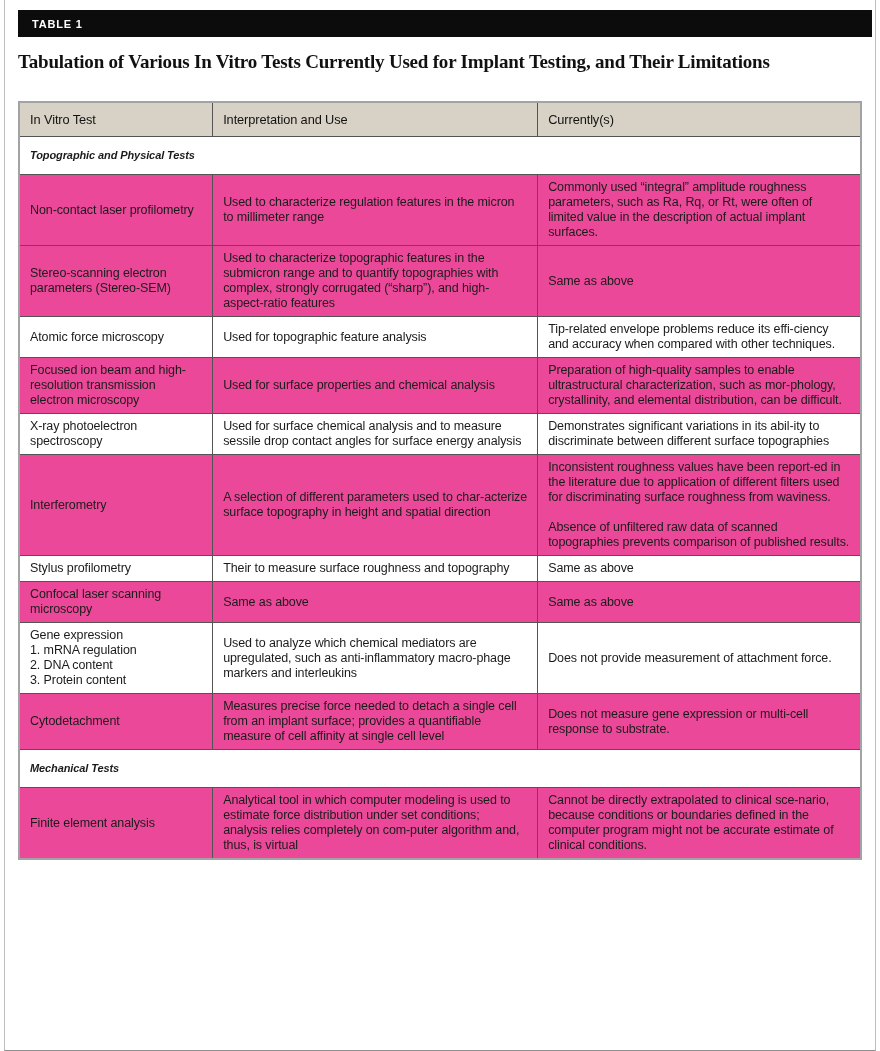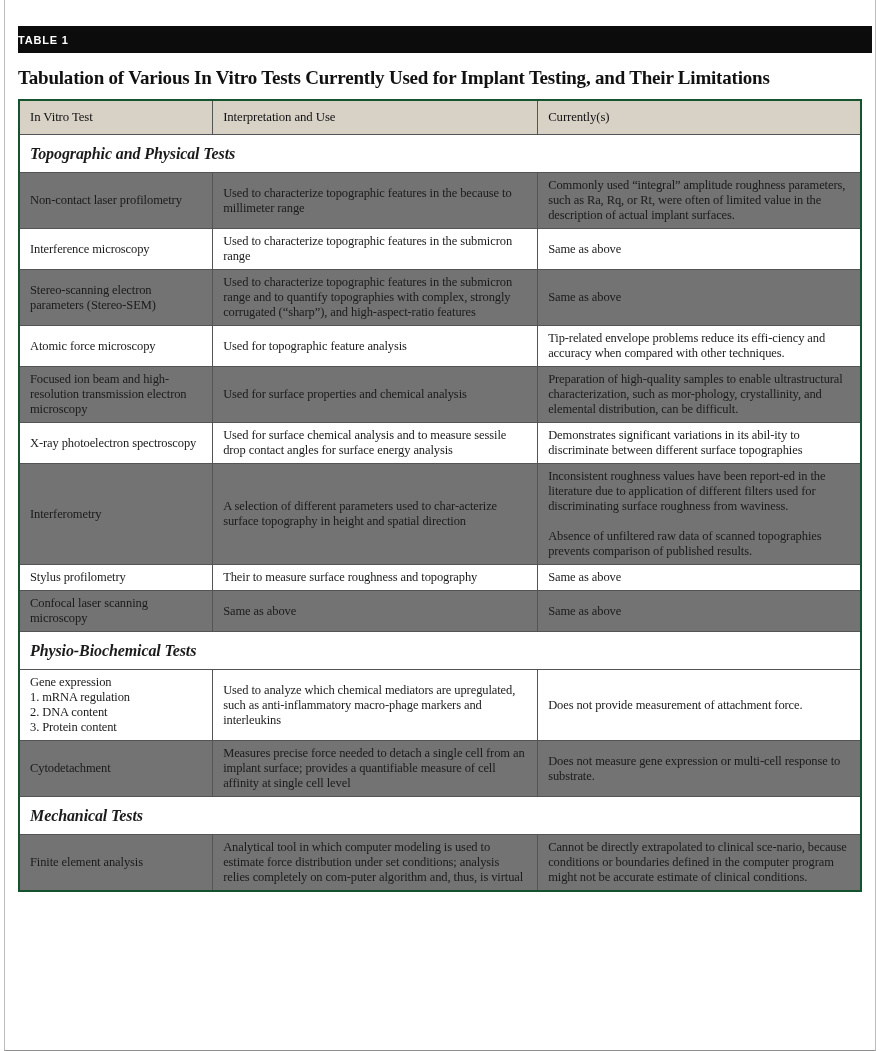--- a/index.html
+++ b/index.html
@@ -14,46 +14,45 @@
     border-right:1px solid #bdbdbd;
     border-bottom:1px solid #8f8f8f;
     padding:10px 13px 10px 13px;
   }
   .label-bar{
     height:27px;
     background:#0c0c0c;
     color:#ffffff;
     display:flex;
     align-items:center;
+    padding-left:14px;
     margin-right:-10px;
-    margin-top:16px;
   }
   .label-bar .label-text{
     font-size:11px;
     font-weight:bold;
     letter-spacing:0.8px;
   }
   .title{
     font-family:"Liberation Serif",serif;
     font-size:19px;
     font-weight:bold;
     color:#111111;
     letter-spacing:-0.2px;
-    margin:14px 0 10px 0;
+    margin:14px 0 28px 0;
   }
   table.invitro{
     width:100%;
     border-collapse:collapse;
-    border:2px solid #14532d;
+    border:2px solid #a3a3a3;
     font-size:12.5px;
     line-height:15px;
     letter-spacing:-0.1px;
     color:#1b1b1b;
     table-layout:fixed;
-    font-family:Liberation Serif, serif;
   }
   th,td{
     border:1px solid #545454;
     text-align:left;
     vertical-align:middle;
     font-weight:normal;
     word-wrap:break-word;
   }
   th{
     background:#d8d1c6;
@@ -62,25 +61,25 @@
     color:#121212;
   }
   tbody td{
     padding:5px 10px;
     white-space:pre-line;
   }
   td.section-heading{
     font-weight:bold;
     font-style:italic;
     padding:11px 10px;
-    font-size:16px;
+    font-size:11px;
     background:#ffffff;
     white-space:normal;
   }
-  tr.shade td{background:#737373;}
+  tr.shade td{background:#ec4899;}
 </style>
 </head>
 <body>
 
 <div class="page">
 
   <div class="label-bar">
     <span class="label-text">TABLE 1</span>
   </div>
 
@@ -99,27 +98,22 @@
         <th>Currently(s)</th>
       </tr>
     </thead>
 
     <tbody>
       <tr>
         <td colspan="3" class="section-heading">Topographic and Physical Tests</td>
       </tr>
       <tr class="shade">
         <td>Non-contact laser profilometry</td>
-        <td>Used to characterize topographic features in the because to millimeter range</td>
+        <td>Used to characterize regulation features in the micron to millimeter range</td>
         <td>Commonly used “integral” amplitude roughness parameters, such as Ra, Rq, or Rt, were often of limited value in the description of actual implant surfaces.</td>
-      </tr>
-      <tr>
-        <td>Interference microscopy</td>
-        <td>Used to characterize topographic features in the submicron range</td>
-        <td>Same as above</td>
       </tr>
       <tr class="shade">
         <td>Stereo-scanning electron parameters (Stereo-SEM)</td>
         <td>Used to characterize topographic features in the submicron range and to quantify topographies with complex, strongly corrugated (“sharp”), and high-aspect-ratio features</td>
         <td>Same as above</td>
       </tr>
       <tr>
         <td>Atomic force microscopy</td>
         <td>Used for topographic feature analysis</td>
         <td>Tip-related envelope problems reduce its effi-ciency and accuracy when compared with other techniques.</td>
@@ -148,23 +142,20 @@
       </tr>
       <tr class="shade">
         <td>Confocal laser scanning microscopy</td>
         <td>Same as above</td>
         <td>Same as above</td>
       </tr>
     </tbody>
 
     <tbody>
       <tr>
-        <td colspan="3" class="section-heading">Physio-Biochemical Tests</td>
-      </tr>
-      <tr>
         <td>Gene expression
 1. mRNA regulation
 2. DNA content
 3. Protein content</td>
         <td>Used to analyze which chemical mediators are upregulated, such as anti-inflammatory macro-phage markers and interleukins</td>
         <td>Does not provide measurement of attachment force.</td>
       </tr>
       <tr class="shade">
         <td>Cytodetachment</td>
         <td>Measures precise force needed to detach a single cell from an implant surface; provides a quantifiable measure of cell affinity at single cell level</td>

